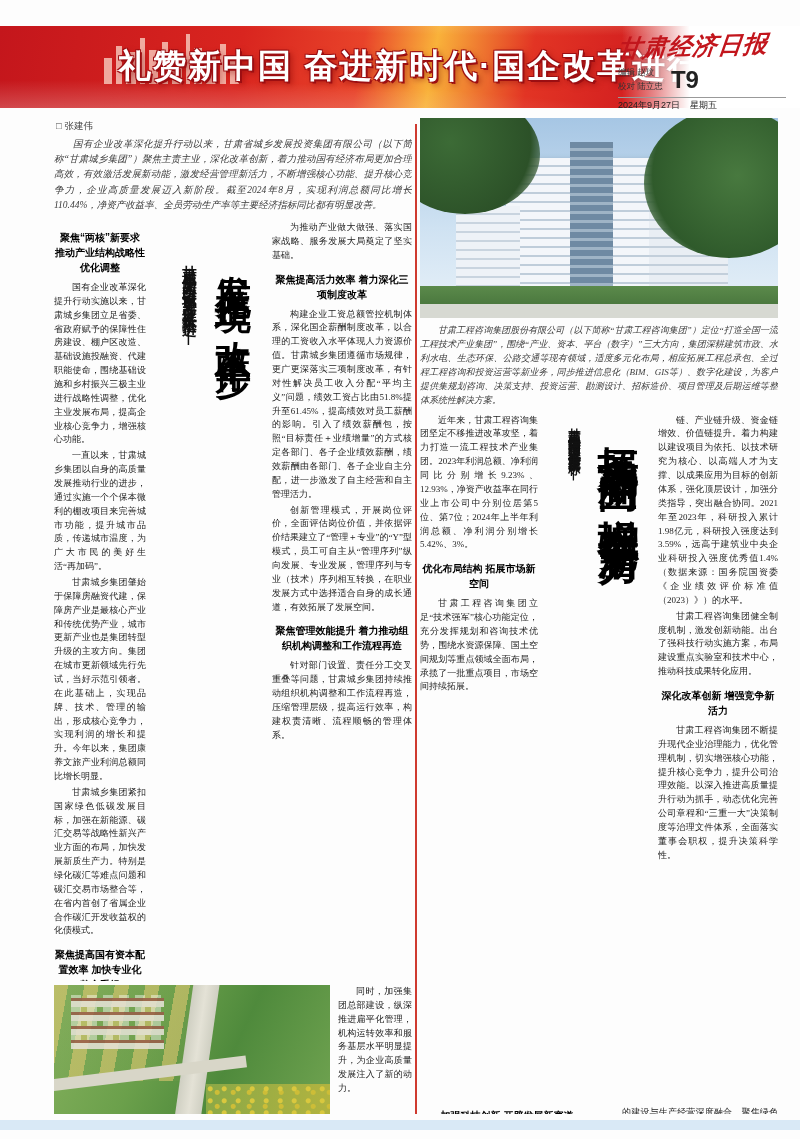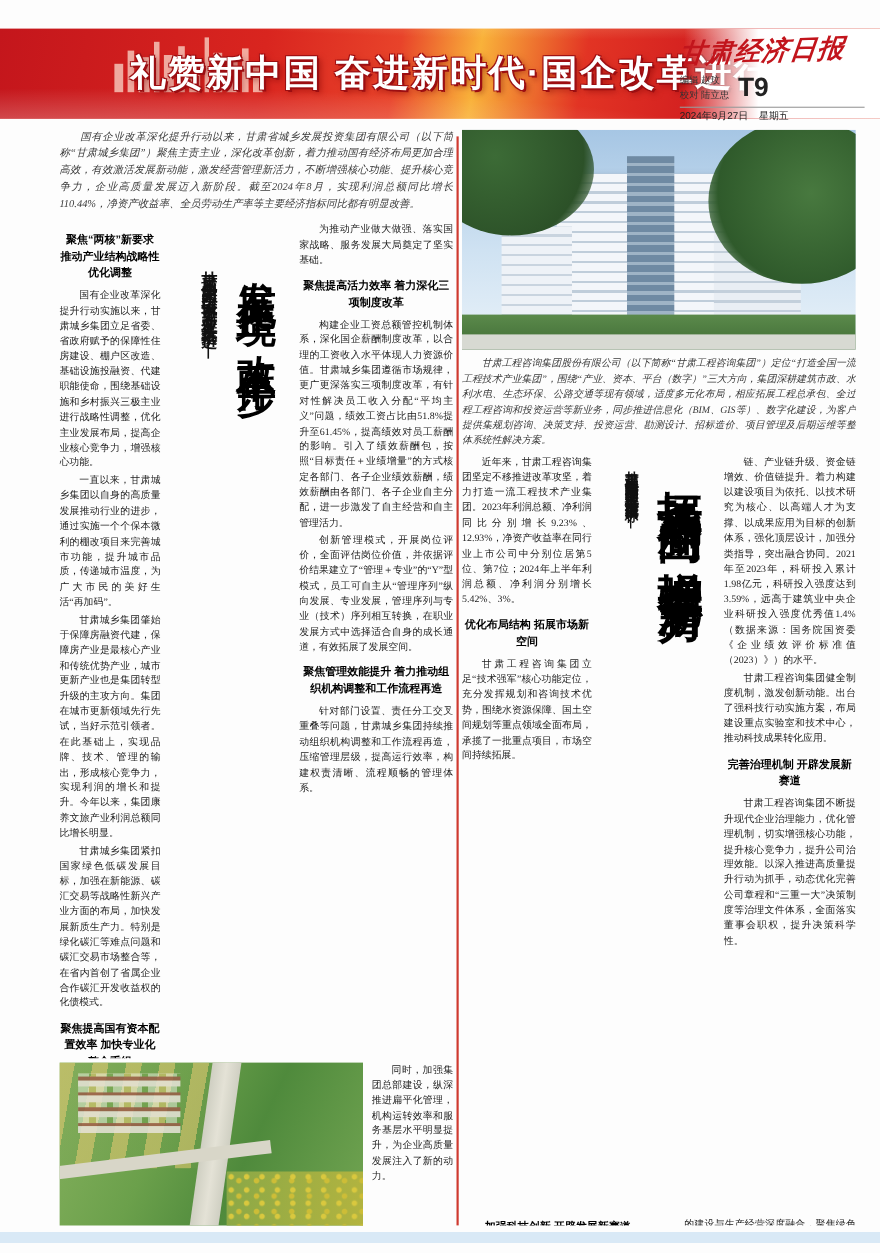--- a/index.html
+++ b/index.html
@@ -140,20 +140,21 @@
     </div>
     <div class="mast-date">
       <span>2024年9月27日</span>
       <span>星期五</span>
     </div>
   </div>
 
   <div class="content">
 
     <div class="left-art">
+      <div class="byline">□ 张建伟</div>
       <div class="intro">国有企业改革深化提升行动以来，甘肃省城乡发展投资集团有限公司（以下简称“甘肃城乡集团”）聚焦主责主业，深化改革创新，着力推动国有经济布局更加合理高效，有效激活发展新动能，激发经营管理新活力，不断增强核心功能、提升核心竞争力，企业高质量发展迈入新阶段。截至2024年8月，实现利润总额同比增长110.44%，净资产收益率、全员劳动生产率等主要经济指标同比都有明显改善。</div>
       <div class="l-cols">
         <div class="colA">
             <div class="sec-h">聚焦“两核”新要求 推动产业结构战略性优化调整</div>
             <p class="body-p">国有企业改革深化提升行动实施以来，甘肃城乡集团立足省委、省政府赋予的保障性住房建设、棚户区改造、基础设施投融资、代建职能使命，围绕基础设施和乡村振兴三极主业进行战略性调整，优化主业发展布局，提高企业核心竞争力，增强核心功能。</p>
             <p class="body-p">一直以来，甘肃城乡集团以自身的高质量发展推动行业的进步，通过实施一个个保本微利的棚改项目来完善城市功能，提升城市品质，传递城市温度，为广大市民的美好生活“再加码”。</p>
             <p class="body-p">甘肃城乡集团肇始于保障房融资代建，保障房产业是最核心产业和传统优势产业，城市更新产业也是集团转型升级的主攻方向。集团在城市更新领域先行先试，当好示范引领者。在此基础上，实现品牌、技术、管理的输出，形成核心竞争力，实现利润的增长和提升。今年以来，集团康养文旅产业利润总额同比增长明显。</p>
             <p class="body-p">甘肃城乡集团紧扣国家绿色低碳发展目标，加强在新能源、碳汇交易等战略性新兴产业方面的布局，加快发展新质生产力。特别是绿化碳汇等难点问题和碳汇交易市场整合等，在省内首创了省属企业合作碳汇开发收益权的化债模式。</p>
             <div class="sec-h">聚焦提高国有资本配置效率 加快专业化整合重组</div>
           </div>
@@ -205,21 +206,21 @@
             <div class="sec-h">优化布局结构 拓展市场新空间</div>
             <p class="body-p">甘肃工程咨询集团立足“技术强军”核心功能定位，充分发挥规划和咨询技术优势，围绕水资源保障、国土空间规划等重点领域全面布局，承揽了一批重点项目，市场空间持续拓展。</p>
           </div>
         <div class="hl-block-r vwrap">
           <div class="hl-main-r">拓展市场新空间　增强竞争新活力</div>
           <div class="hl-sub-r">甘肃工程咨询集团瞄准全国一流工程技术产业集团目标——</div>
         </div>
         <div class="colD">
             <p class="body-p">链、产业链升级、资金链增效、价值链提升。着力构建以建设项目为依托、以技术研究为核心、以高端人才为支撑、以成果应用为目标的创新体系，强化顶层设计，加强分类指导，突出融合协同。2021年至2023年，科研投入累计1.98亿元，科研投入强度达到3.59%，远高于建筑业中央企业科研投入强度优秀值1.4%（数据来源：国务院国资委《企业绩效评价标准值（2023）》）的水平。</p>
             <p class="body-p">甘肃工程咨询集团健全制度机制，激发创新动能。出台了强科技行动实施方案，布局建设重点实验室和技术中心，推动科技成果转化应用。</p>
-            <div class="sec-h">完善治理机制 开辟发展新赛道</div>
+            <div class="sec-h">深化改革创新 增强竞争新活力</div>
             <p class="body-p">甘肃工程咨询集团不断提升现代企业治理能力，优化管理机制，切实增强核心功能，提升核心竞争力，提升公司治理效能。以深入推进高质量提升行动为抓手，动态优化完善公司章程和“三重一大”决策制度等治理文件体系，全面落实董事会职权，提升决策科学性。</p>
           </div>
       </div>
       <div class="r-bottom">
         <div class="half">
           <div class="sec-h">加强科技创新 开辟发展新赛道</div>
 
         </div>
         <div class="half">
           <p class="body-p">的建设与生产经营深度融合，聚焦绿色技术、数字技术等新兴产业，加快培育新质生产力，增强高质量发展动能，加快建设全国一流工程技术产业集团。</p>

